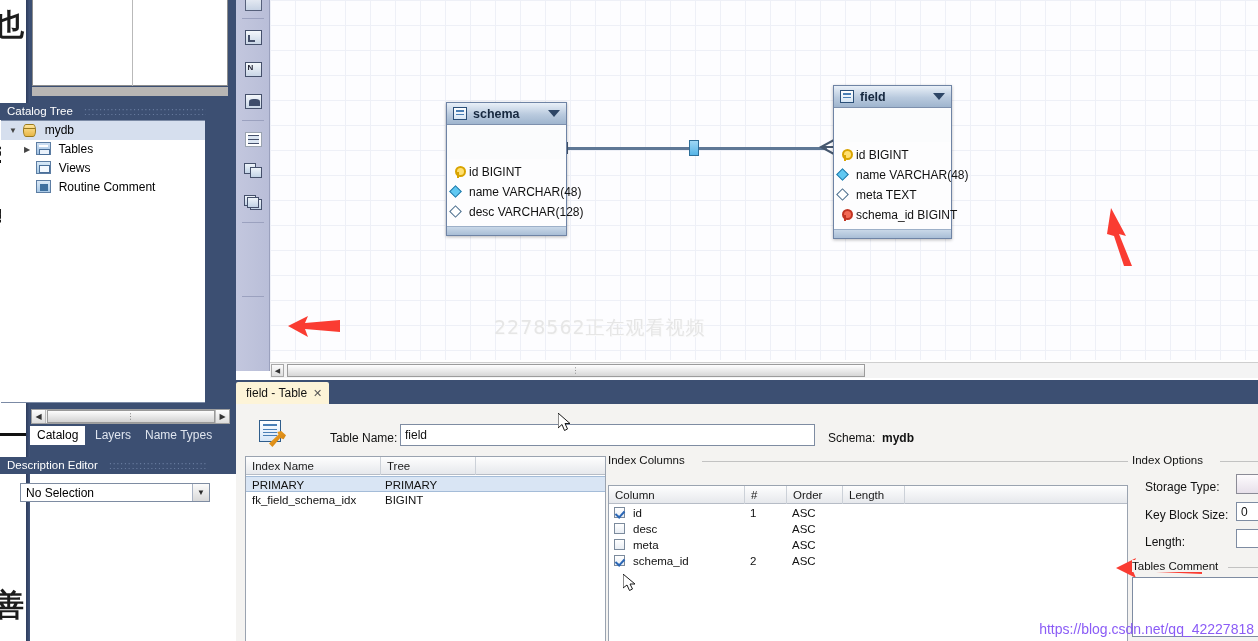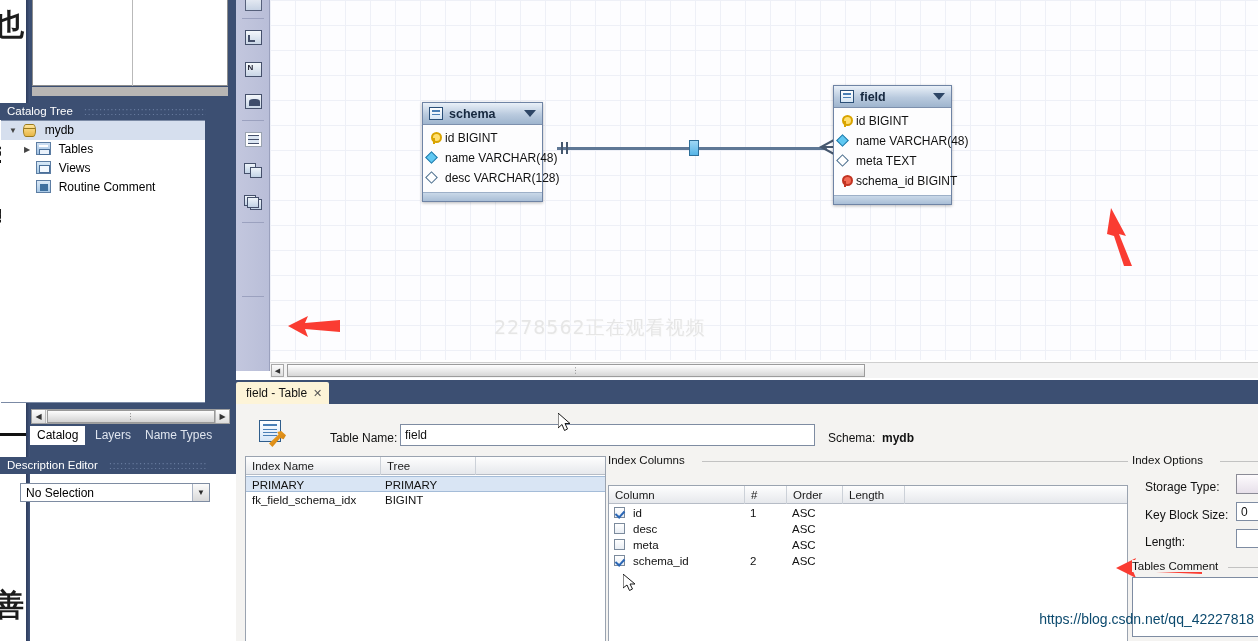--- a/index.html
+++ b/index.html
@@ -208,21 +208,21 @@
   }
   .tbl .hdr .caret {
     position: absolute; right: 6px; top: 7px;
     width: 0; height: 0; border-left: 6px solid transparent;
     border-right: 6px solid transparent; border-top: 7px solid #2e4666;
   }
   .tbl .col {
     height: 20px; line-height: 20px; font-size: 12px; color: #111;
     padding-left: 22px; position: relative; white-space: nowrap;
   }
-  .tbl .body { padding: 3px 0 4px 0; background:#fdfdfe; }
+  .tbl .body { padding: 3px 0 4px 0; background:#fdfdfe;margin-top:34px; }
   .tbl .foot { height: 9px; background: linear-gradient(#c9d8e8,#a9bed6); border-top:1px solid #9db0c8;}
 
   .ci { position: absolute; left: 5px; top: 4px; width: 12px; height: 12px; }
   
   .ci.pk:before{content:"";position:absolute;left:3px;top:0;width:7px;height:7px;border:2px solid #d9a400;border-radius:50%;background:#ffe071;}
   .ci.pk:after{content:"";position:absolute;left:5px;top:6px;width:2px;height:6px;background:#d9a400;}
   
   .ci.fk:before{content:"";position:absolute;left:3px;top:0;width:7px;height:7px;border:2px solid #c23422;border-radius:50%;background:#f26a55;}
   .ci.fk:after{content:"";position:absolute;left:5px;top:6px;width:2px;height:6px;background:#c23422;}
   
@@ -336,22 +336,22 @@
   .groupbox .gline {
     position: absolute; top: 0; height: 1px; background: #c2c2c2;
   }
 
   .combo {
     position: absolute; background: linear-gradient(#fdfbfd,#e7e0ea);
     border: 1px solid #8b8b96;
   }
   .cursor-arrow { position: absolute; }
   .watermark-br {
-    position: absolute; right: 4px; bottom: 14px;
-    font-size: 14px; color: #0c4a6e;
+    position: absolute; right: 4px; bottom: 4px;
+    font-size: 14px; color: #8b5cf6;
     font-family: "Liberation Sans", sans-serif;
     white-space: nowrap;
   }
 </style>
 </head>
 <body>
 
 <div id="app">
 
   <div class="far-left">
@@ -481,21 +481,21 @@
 
     <div class="rel-line" style="left:287px; top:147px; width:270px; height:3px;"></div>
     <div class="rel-one" style="left:291px; top:142px;"></div>
     <div class="rel-one" style="left:296px; top:142px;"></div>
     <div class="rel-handle" style="left:419px; top:140px;"></div>
     <svg class="arrow-svg" style="left:548px; top:138px;" width="18" height="22">
       <polyline points="16,2 3,9 16,16" fill="none" stroke="#46586f" stroke-width="2"></polyline>
       <line x1="3" y1="9" x2="16" y2="9" stroke="#46586f" stroke-width="2"></line>
     </svg>
 
-    <div class="tbl" style="left:152px; top:102px; width:121px;">
+    <div class="tbl" style="left:176px; top:102px; width:121px;">
       <div class="hdr">
         <span class="tbl-ico"></span>
         <span>schema</span>
         <span class="caret"></span>
       </div>
       <div class="body">
         <div class="col">
           <span class="ci pk"></span>
           <span>id BIGINT</span>
         </div>

